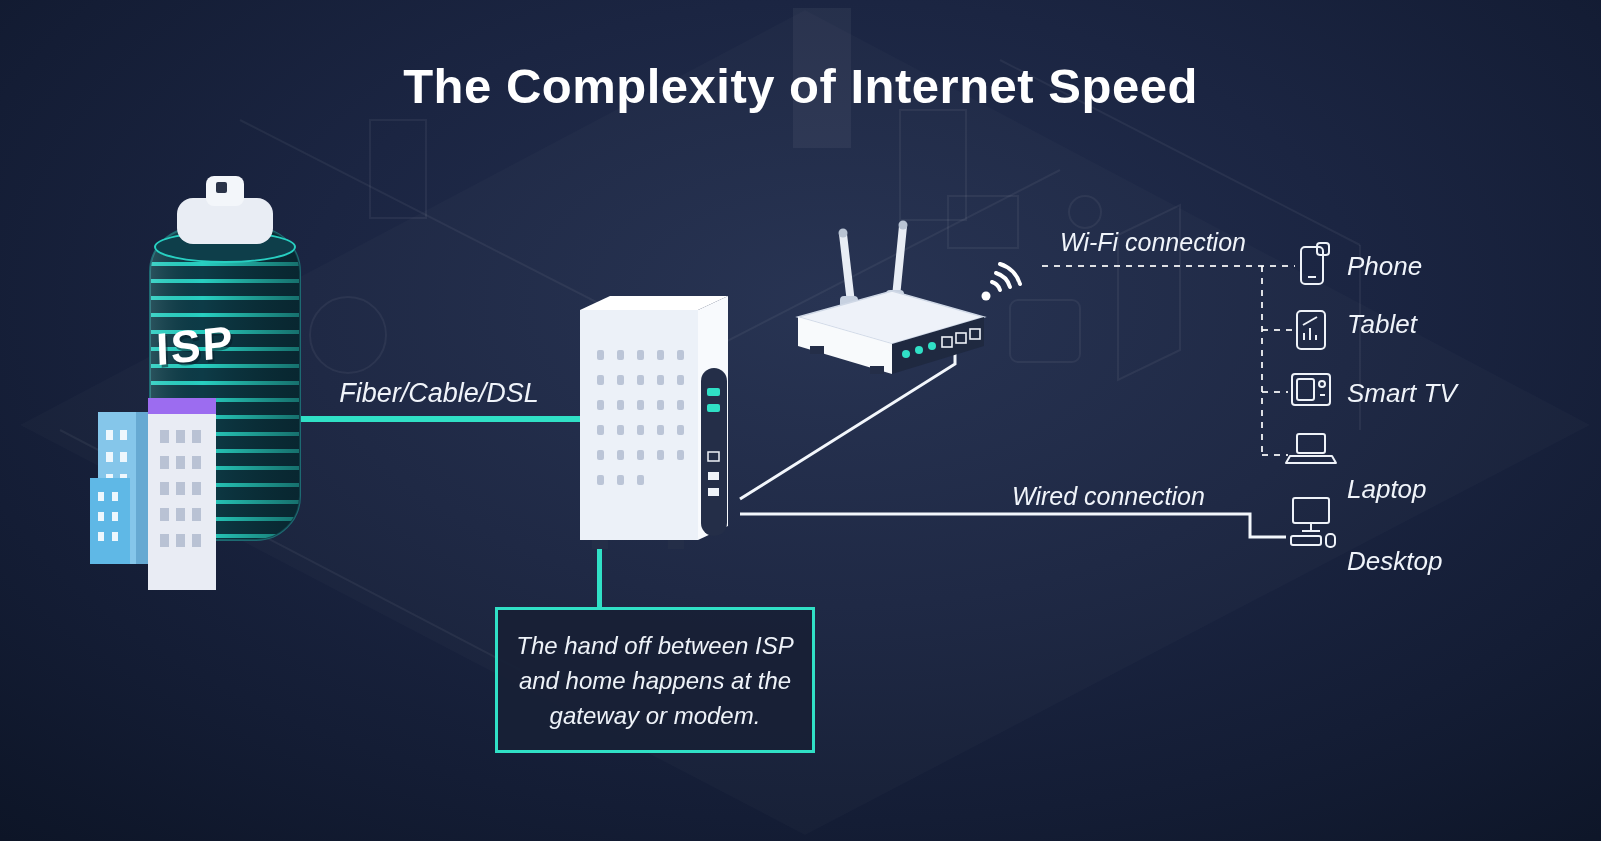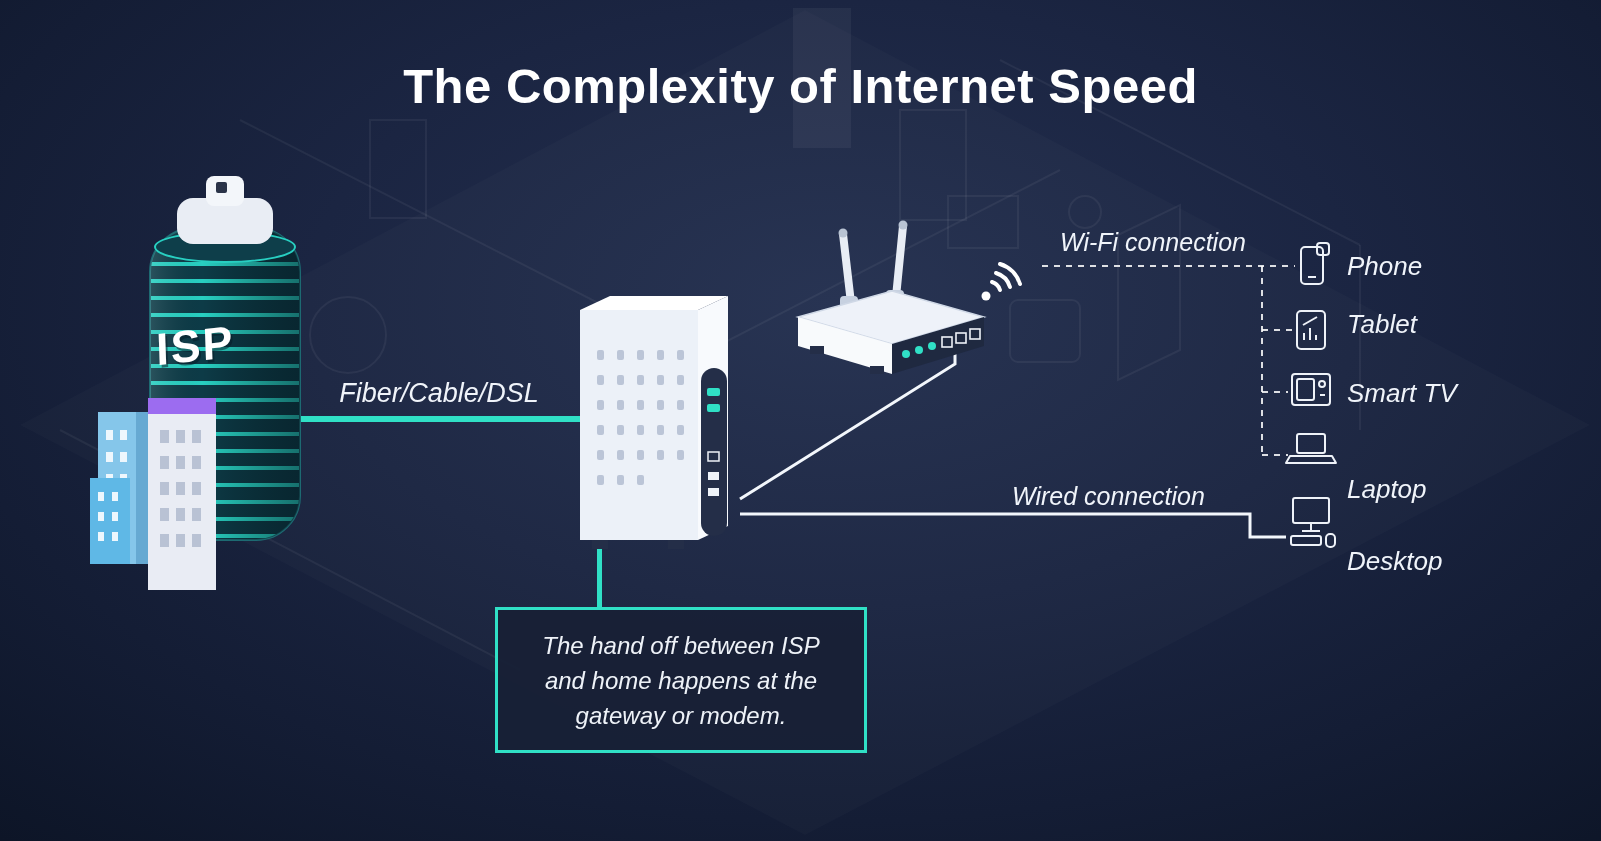--- a/index.html
+++ b/index.html
@@ -71,21 +71,21 @@
   }
   .dev-phone   { top: 251px; text-align: center; }
   .dev-tablet  { top: 309px; }
   .dev-smarttv { top: 378px; }
   .dev-laptop  { top: 441px; margin-top: 33px; }
   .dev-desktop { top: 508px; margin-top: 38px; }
 
   .callout {
     position: absolute;
     left: 495px; top: 607px;
-    width: 372px; height: 146px;
+    width: 320px; height: 146px;
     border: 3px solid #30e0c6;
     background: rgba(24, 32, 54, 0.93);
     display: flex;
     flex-direction: column;
     align-items: center;
     justify-content: center;
     color: #eef2f8;
     font-style: italic;
     font-size: 24px;
     line-height: 35px;

